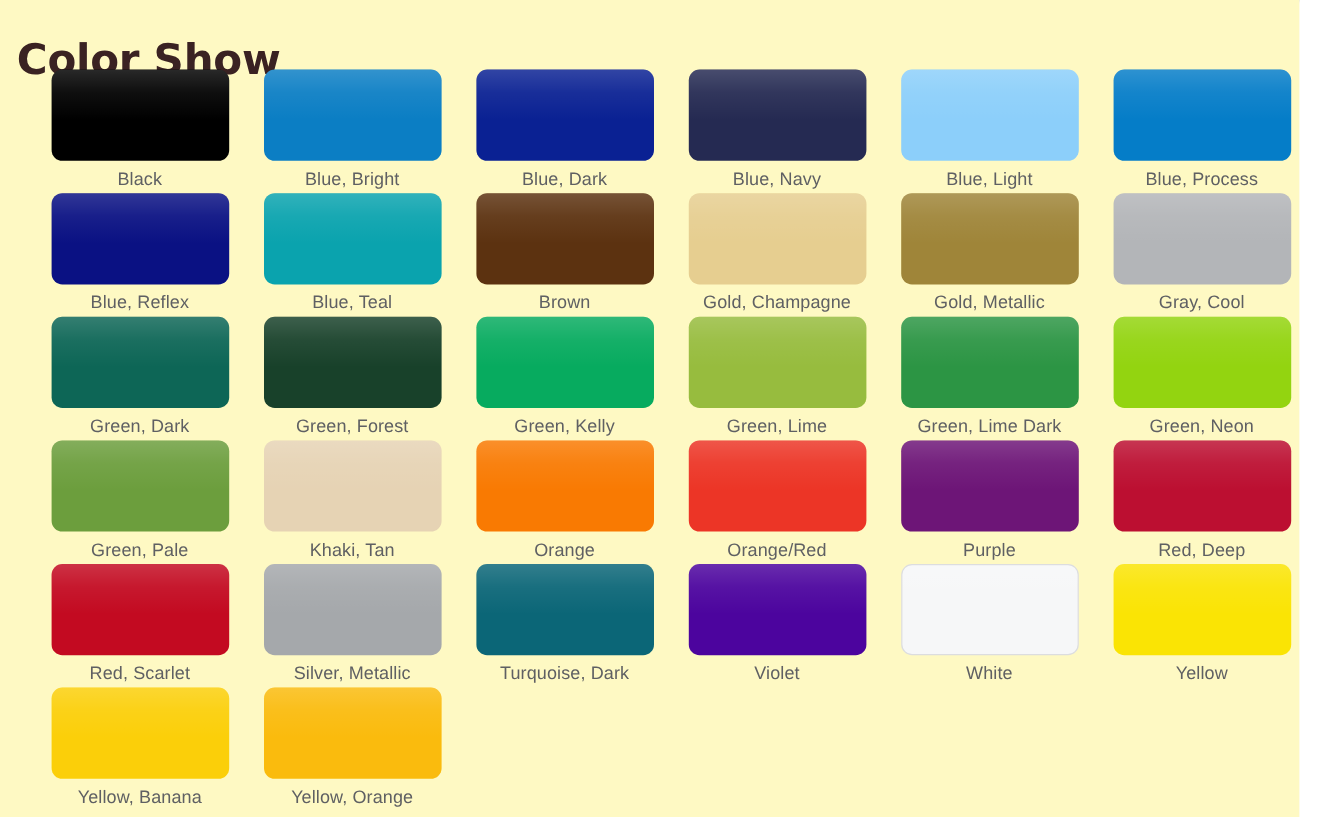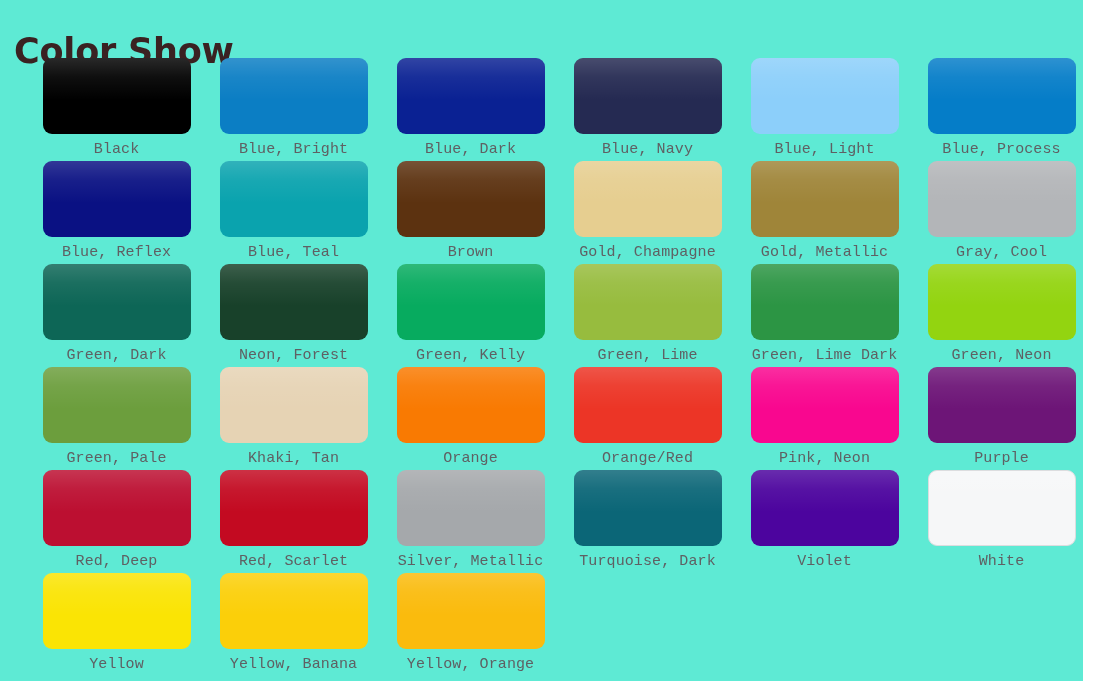--- a/index.html
+++ b/index.html
@@ -24,21 +24,21 @@
     width: 1106px;
     height: 3px;
     background: linear-gradient(to bottom, #bdbdbd 0px, #d8d8d8 1px, #f0f0f0 2px, #f7f8f9 3px);
   }
 
   #page {
     position: absolute;
     left: 0; top: 0;
     width: 1083px;
     height: 681px;
-    background: #5eead4;
+    background: #fef9c3;
   }
 
   #right-margin {
     position: absolute;
     left: 1083px; top: 0;
     width: 23px;
     height: 681px;
     background: #ffffff;
   }
 
@@ -50,29 +50,28 @@
     line-height: 50px;
     font-weight: 700;
     letter-spacing: -0.2px;
     color: #3a2222;
     font-family: "DejaVu Sans", "Liberation Sans", sans-serif;
     white-space: nowrap;
   }
 
   #swatch-grid {
     position: absolute;
-    left: 16px;
+    left: 0;
     top: 58px;
     width: 1083px;
     display: grid;
     grid-template-columns: repeat(6, 177px);
     grid-auto-rows: 103px;
     justify-content: start;
-    padding-left: 12px;
-    font-family: Liberation Mono, monospace;
+    padding-left: 28px;
   }
 
   .swatch-cell {
     width: 177px;
     height: 103px;
     display: flex;
     flex-direction: column;
     align-items: center;
   }
 
@@ -169,21 +168,21 @@
       <div class="swatch-cell">
         <div class="swatch-chip" style="background: rgb(179, 181, 184);"></div>
         <div class="swatch-label">Gray, Cool</div>
       </div>
       <div class="swatch-cell">
         <div class="swatch-chip" style="background: rgb(13, 102, 86);"></div>
         <div class="swatch-label">Green, Dark</div>
       </div>
       <div class="swatch-cell">
         <div class="swatch-chip" style="background: rgb(24, 65, 42);"></div>
-        <div class="swatch-label">Neon, Forest</div>
+        <div class="swatch-label">Green, Forest</div>
       </div>
       <div class="swatch-cell">
         <div class="swatch-chip" style="background: rgb(7, 171, 95);"></div>
         <div class="swatch-label">Green, Kelly</div>
       </div>
       <div class="swatch-cell">
         <div class="swatch-chip" style="background: rgb(151, 188, 62);"></div>
         <div class="swatch-label">Green, Lime</div>
       </div>
       <div class="swatch-cell">
@@ -204,24 +203,20 @@
       </div>
       <div class="swatch-cell">
         <div class="swatch-chip" style="background: rgb(249, 122, 2);"></div>
         <div class="swatch-label">Orange</div>
       </div>
       <div class="swatch-cell">
         <div class="swatch-chip" style="background: rgb(236, 53, 38);"></div>
         <div class="swatch-label">Orange/Red</div>
       </div>
       <div class="swatch-cell">
-        <div class="swatch-chip" style="background: rgb(249, 7, 143);"></div>
-        <div class="swatch-label">Pink, Neon</div>
-      </div>
-      <div class="swatch-cell">
         <div class="swatch-chip" style="background: rgb(109, 21, 119);"></div>
         <div class="swatch-label">Purple</div>
       </div>
       <div class="swatch-cell">
         <div class="swatch-chip" style="background: rgb(188, 15, 49);"></div>
         <div class="swatch-label">Red, Deep</div>
       </div>
       <div class="swatch-cell">
         <div class="swatch-chip" style="background: rgb(195, 10, 33);"></div>
         <div class="swatch-label">Red, Scarlet</div>

